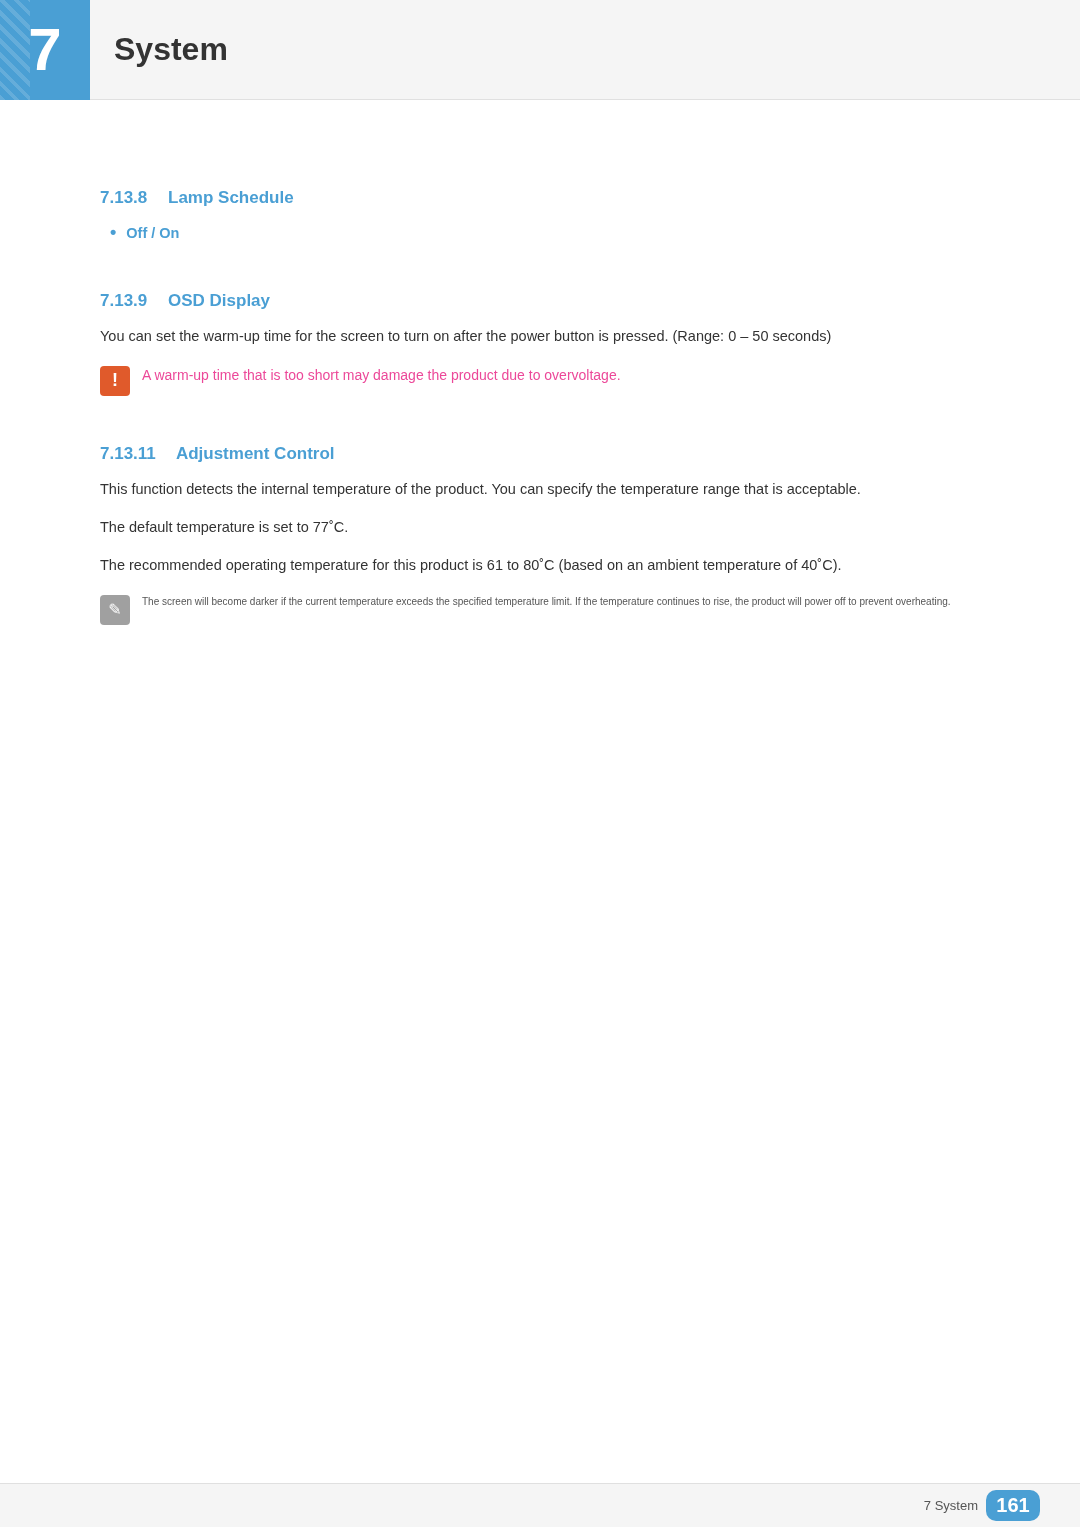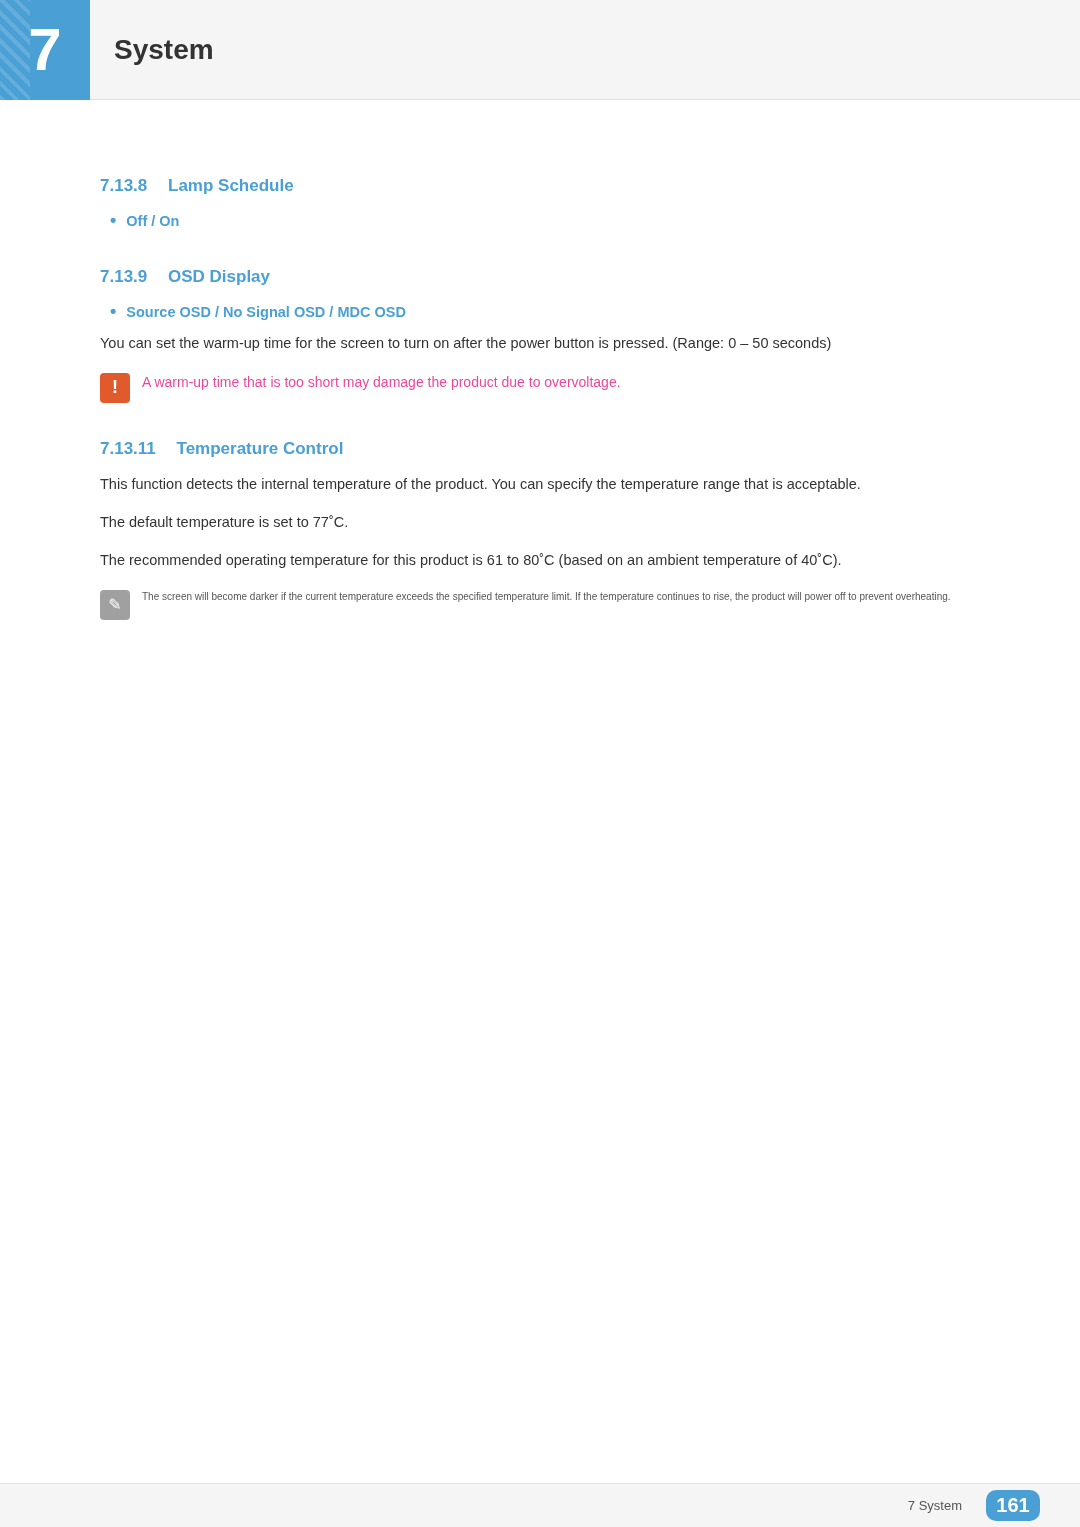--- a/index.html
+++ b/index.html
@@ -57,38 +57,38 @@
 
     .chapter-number {
       font-size: 60px;
       font-weight: bold;
       color: #ffffff;
       line-height: 1;
       z-index: 1;
     }
 
     .chapter-title {
-      font-size: 28px;
+      font-size: 32px;
       font-weight: bold;
       color: #333333;
       margin-left: 24px;
     }
 
     
     .content {
       padding: 40px 100px 80px 100px;
     }
 
     
     .section-heading {
       font-size: 17px;
       font-weight: bold;
       color: #4a9fd4;
       margin-bottom: 14px;
-      margin-top: 36px;
+      margin-top: 48px;
     }
 
     .section-heading .section-num {
       margin-right: 16px;
     }
 
     
     .body-text {
       font-size: 14.5px;
       color: #333333;
@@ -197,21 +197,21 @@
       display: flex;
       align-items: center;
       justify-content: flex-end;
       padding-right: 40px;
       gap: 0;
     }
 
     .footer-chapter-label {
       font-size: 13px;
       color: #555555;
-      margin-right: 24px;
+      margin-right: 8px;
     }
 
     .footer-page-num {
       background: #4a9fd4;
       color: #ffffff;
       font-size: 20px;
       font-weight: bold;
       padding: 4px 4px;
       min-width: 54px;
       text-align: center;
@@ -238,39 +238,36 @@
     <ul class="bullet-list">
       <li>Off / On</li>
     </ul>
   </div>
 
   <div>
     <div class="section-heading">
       <span class="section-num">7.13.9</span>
       <span>OSD Display</span>
     </div>
-    <ul class="bullet-list">
-      <li>Source OSD / No Signal OSD / MDC OSD</li>
-    </ul>
   </div>
 
   <div>
     <p class="body-text">You can set the warm-up time for the screen to turn on after the power button is pressed. (Range: 0 – 50 seconds)</p>
     <div class="warning-box">
       <div class="warning-icon">
         <span>!</span>
       </div>
       <span class="warning-text">A warm-up time that is too short may damage the product due to overvoltage.</span>
     </div>
   </div>
 
   <div>
     <div class="section-heading">
       <span class="section-num">7.13.11</span>
-      <span>Temperature Control</span>
+      <span>Adjustment Control</span>
     </div>
     <p class="body-text">This function detects the internal temperature of the product. You can specify the temperature range that is acceptable.</p>
     <p class="body-text">The default temperature is set to 77˚C.</p>
     <p class="body-text">The recommended operating temperature for this product is 61 to 80˚C (based on an ambient temperature of 40˚C).</p>
     <div class="note-box">
       <div class="note-icon">
         <span>✎</span>
       </div>
       <span class="note-text">The screen will become darker if the current temperature exceeds the specified temperature limit. If the temperature continues to rise, the product will power off to prevent overheating.</span>
     </div>

